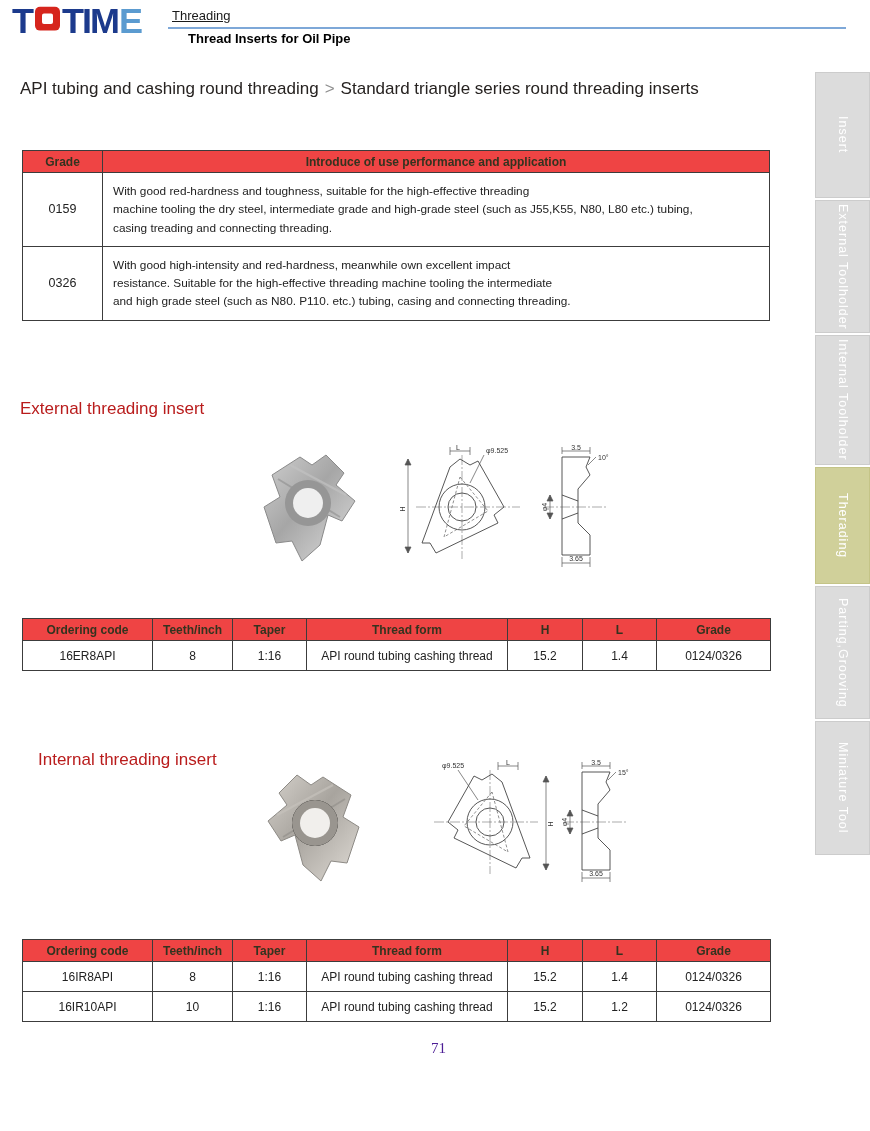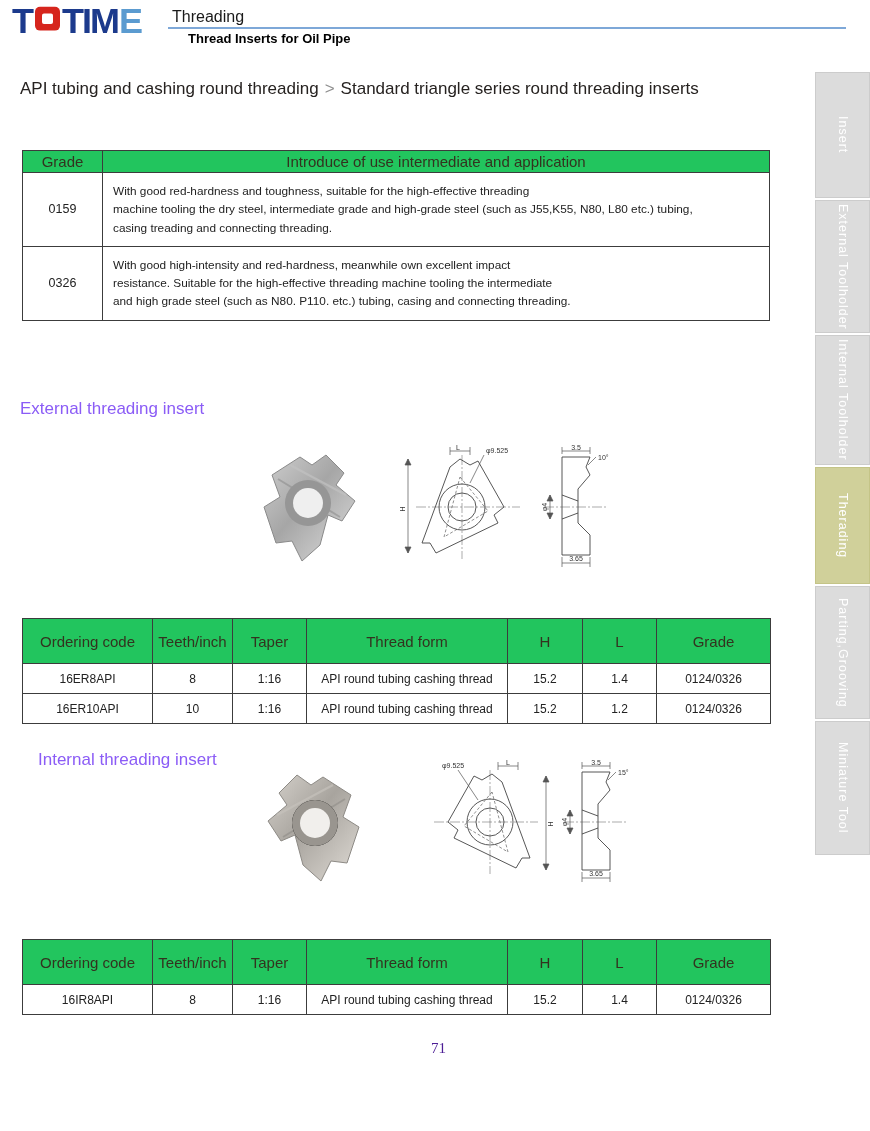--- a/index.html
+++ b/index.html
@@ -8,47 +8,47 @@
   .page { position:relative; width:870px; height:1131px; margin:0 auto; background:#fff; overflow:hidden; }
 
   
   .logo { position:absolute; left:12px; top:2px; height:40px; display:flex; align-items:center;
           font-weight:800; font-size:36px; letter-spacing:-2px; color:#1c3a8c; transform:scaleY(0.95); }
   .logo-o { display:inline-block; width:25px; height:25px; background:#d6251d; border-radius:5px;
             position:relative; margin:0 2px 0 3px; top:-4px; }
   .logo-o::after { content:""; position:absolute; left:7px; top:7px; width:11px; height:11px;
             background:#fff; border-radius:2px; }
   .logo-e { color:#5b9bd0; margin-left:1px; }
-  .hdr-category { position:absolute; left:172px; top:8px; font-size:16px; color:#1a1a1a; }
+  .hdr-category { position:absolute; left:172px; top:8px; font-size:13px; color:#1a1a1a;text-decoration:underline; }
   .hdr-line { position:absolute; left:168px; top:27px; width:678px; height:2px; background:#7ea8d8; }
   .hdr-subtitle { position:absolute; left:188px; top:31px; font-size:13px; font-weight:bold; color:#000; }
 
   
   .page-title { position:absolute; left:20px; top:79px; font-size:17px; color:#262220;text-align:right; }
   .page-title .sep { color:#8f8f8f; padding:0 6px; }
 
   
   table { border-collapse:collapse; table-layout:fixed; }
   th, td { border:1px solid #3c3c3c; }
-  thead th { background:#22c55e; font-weight:normal; color:#33331f; font-size:15px; }
+  thead th { background:#ef4444; font-weight:bold; color:#33331f; font-size:12px; }
 
   .grade-table { position:absolute; left:22px; top:150px; width:748px; }
   .grade-table thead th { height:22px; }
   .grade-table .grade-cell { text-align:center; font-size:12.5px; color:#222; width:80px; }
   .grade-table .desc-cell { font-size:11.8px; color:#222; padding:9px 10px; line-height:1.55;
                             white-space:pre-line; }
 
-  .section-heading { position:absolute; font-size:17px; color:#8b5cf6; }
+  .section-heading { position:absolute; font-size:17px; color:#b91c1c; }
   #external-heading { left:20px; top:399px; }
   #internal-heading { left:38px; top:750px; }
 
   .order-table { position:absolute; left:22px; width:748px; font-size:12px; color:#222; }
   #external-table { top:618px; }
   #internal-table { top:939px; }
-  .order-table th { height:45px; }
+  .order-table th { height:22px; }
   .order-table td { height:30px; text-align:center; font-size:12px; }
 
   
   .diagram { position:absolute; }
   svg text { font-family:"Liberation Sans", sans-serif; fill:#333; }
 
   
   .sidebar { position:absolute; left:815px; top:72px; width:55px; }
   .side-tab { width:55px; margin-bottom:2px; display:flex; align-items:center; justify-content:center;
               background:#dcdcdc; border:1px solid #cccccc; color:#ffffff; writing-mode:vertical-rl;
@@ -84,21 +84,21 @@
   </div>
 
   <table class="grade-table">
     <colgroup>
         <col style="width:80px">
         <col>
       </colgroup>
     <thead>
       <tr>
         <th>Grade</th>
-        <th>Introduce of use intermediate and application</th>
+        <th>Introduce of use performance and application</th>
       </tr>
     </thead>
     <tbody>
       <tr>
         <td class="grade-cell">0159</td>
         <td class="desc-cell">With good red-hardness and toughness, suitable for the high-effective threading
 machine tooling the dry steel, intermediate grade and high-grade steel (such as J55,K55, N80, L80 etc.) tubing,
 casing treading and connecting threading.</td>
       </tr>
       <tr>
@@ -199,29 +199,20 @@
       </tr>
     </thead>
     <tbody>
       <tr>
         <td>16ER8API</td>
         <td>8</td>
         <td>1:16</td>
         <td>API round tubing cashing thread</td>
         <td>15.2</td>
         <td>1.4</td>
-        <td>0124/0326</td>
-      </tr>
-      <tr>
-        <td>16ER10API</td>
-        <td>10</td>
-        <td>1:16</td>
-        <td>API round tubing cashing thread</td>
-        <td>15.2</td>
-        <td>1.2</td>
         <td>0124/0326</td>
       </tr>
     </tbody>
   </table>
 
   <div id="internal-heading" class="section-heading">Internal threading insert</div>
 
   <svg class="diagram" style="left:252px; top:762px;" width="118" height="128" viewBox="0 0 118 128">
     <defs>
       <linearGradient id="gint" x1="1" y1="0" x2="0" y2="1">
@@ -314,20 +305,29 @@
     <tbody>
       <tr>
         <td>16IR8API</td>
         <td>8</td>
         <td>1:16</td>
         <td>API round tubing cashing thread</td>
         <td>15.2</td>
         <td>1.4</td>
         <td>0124/0326</td>
       </tr>
+      <tr>
+        <td>16IR10API</td>
+        <td>10</td>
+        <td>1:16</td>
+        <td>API round tubing cashing thread</td>
+        <td>15.2</td>
+        <td>1.2</td>
+        <td>0124/0326</td>
+      </tr>
     </tbody>
   </table>
 
   <div class="sidebar">
     <div class="side-tab">Insert</div>
     <div class="side-tab">External Toolholder</div>
     <div class="side-tab">Internal Toolholder</div>
     <div class="side-tab active">Therading</div>
     <div class="side-tab">Parting,Grooving</div>
     <div class="side-tab">Miniature Tool</div>

